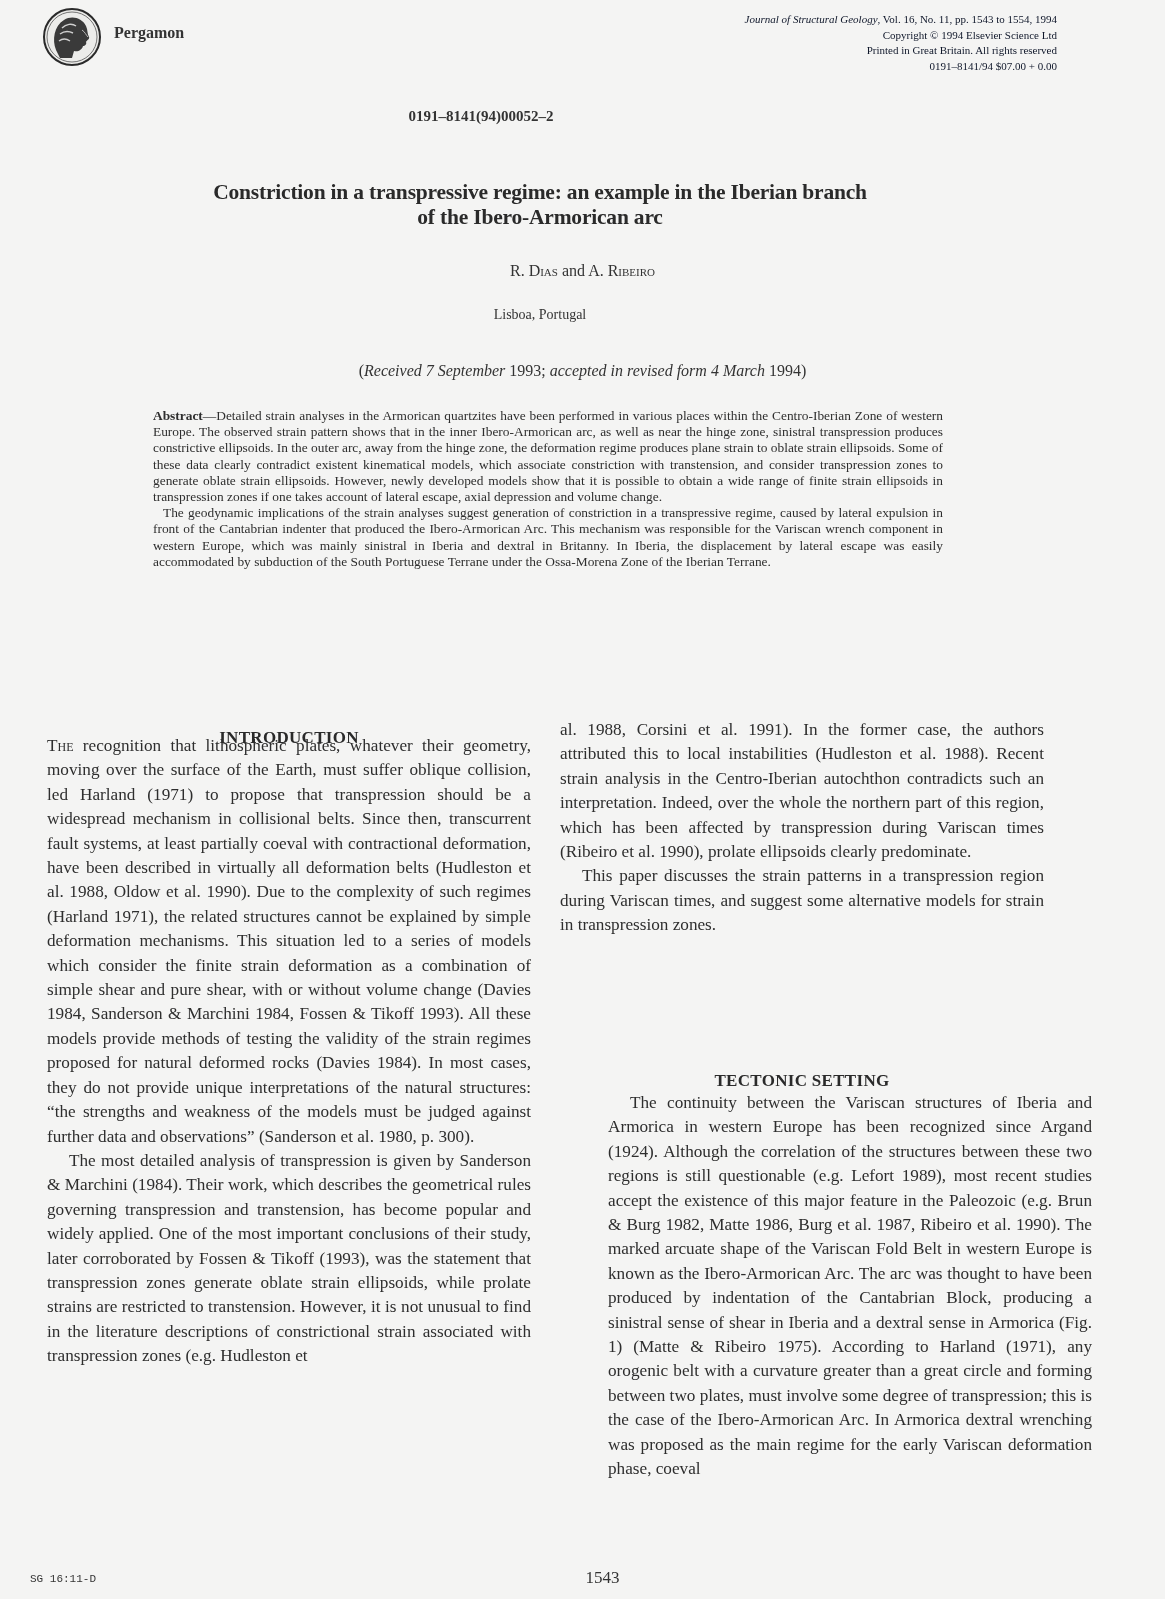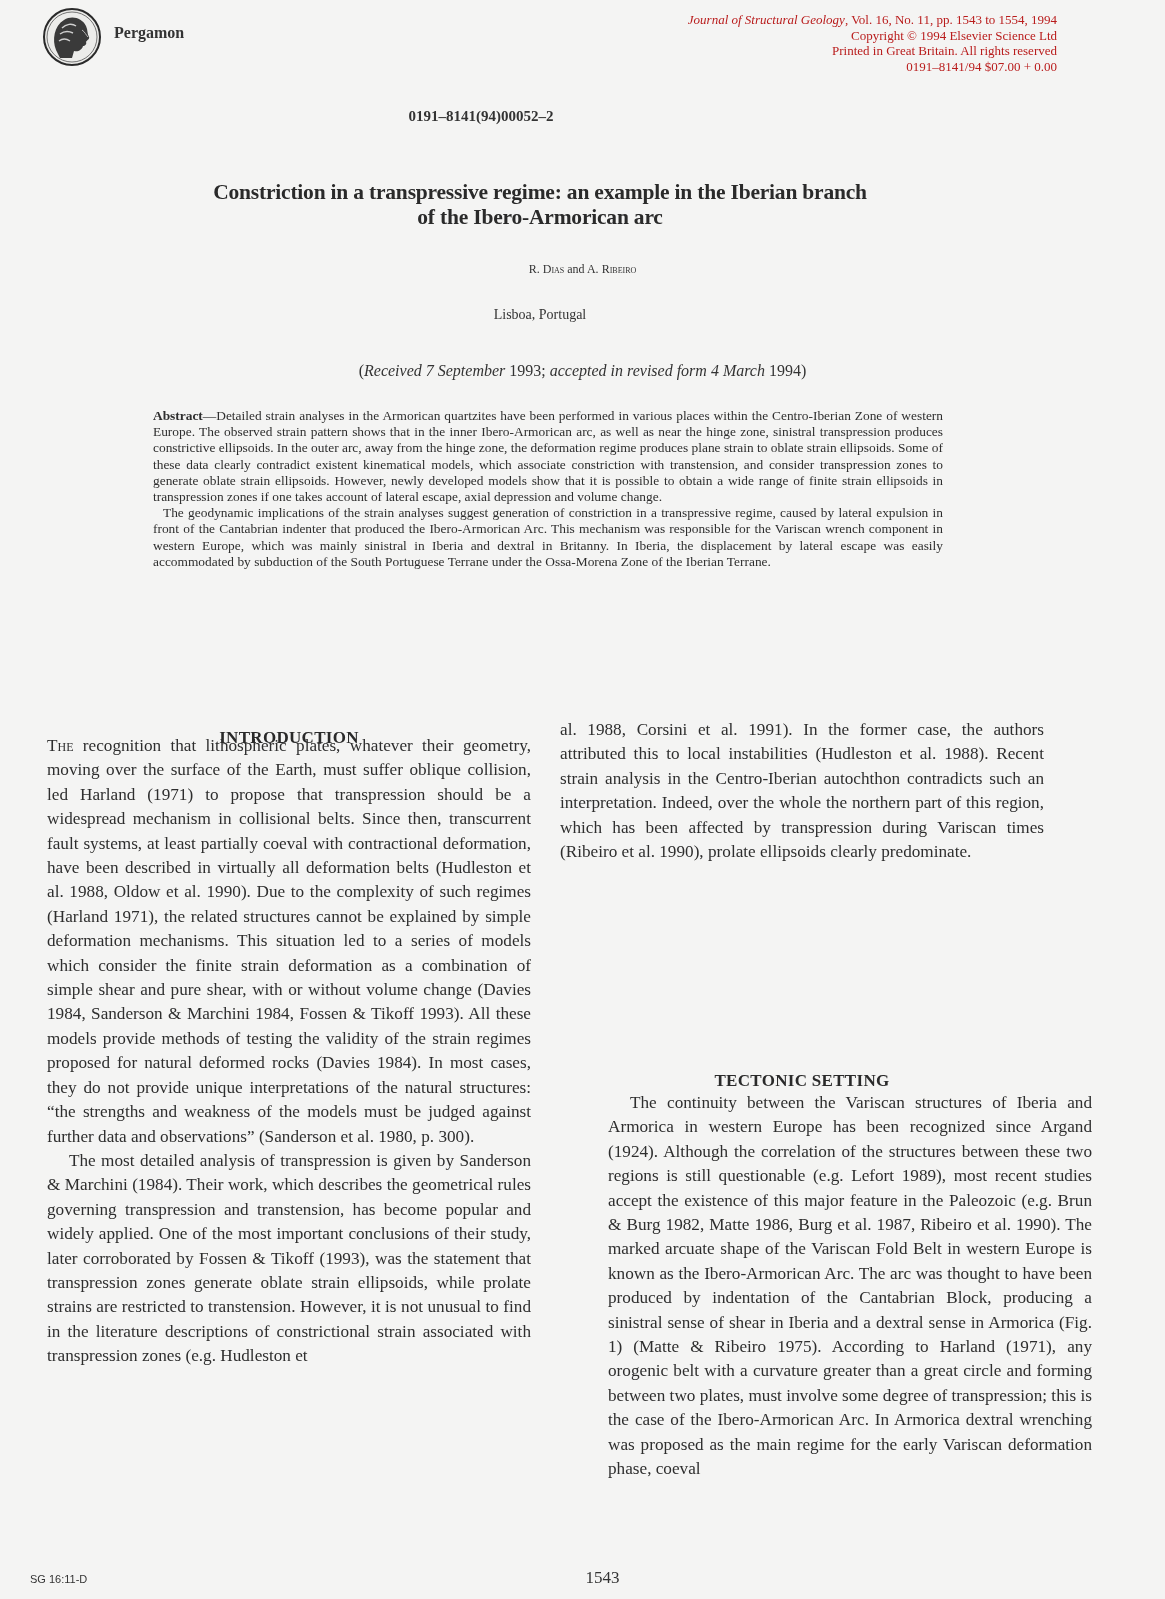--- a/index.html
+++ b/index.html
@@ -4,45 +4,45 @@
 <style>
   html, body { margin: 0; padding: 0; }
   body {
     width: 1165px; height: 1599px; background: #f4f4f3; position: relative; overflow: hidden;
     font-family: "Liberation Serif", "DejaVu Serif", serif; color: #2c2c2c;
   }
   .abs { position: absolute; }
   
   .logo { left: 42px; top: 6px; width: 60px; height: 62px; }
   .publisher { left: 114px; top: 24px; font-size: 16px; font-weight: bold; color: #333; }
-  .journal-info { right: 108px; top: 12px; text-align: right; font-size: 13px; line-height: 15.5px; color: #b91c1c; }
+  .journal-info { right: 108px; top: 12px; text-align: right; font-size: 11px; line-height: 15.5px; color: #0f172a; }
   .journal-info .jname { font-style: italic; }
   .doi { left: 0; width: 962px; top: 108px; text-align: center; font-size: 15px; font-weight: bold; color: #333; }
   .title { left: 140px; width: 800px; top: 180px; text-align: center; font-size: 21.5px; font-weight: bold; line-height: 25px; color: #2a2a2a; letter-spacing: -0.2px; }
-  .authors { left: 0; width: 1165px; top: 262px; text-align: center; font-size: 12px; color: #333; }
+  .authors { left: 0; width: 1165px; top: 262px; text-align: center; font-size: 16px; color: #333; }
   .authors .sc { font-variant: small-caps; }
   .affil { left: 140px; width: 800px; top: 306px; text-align: center; font-size: 14px; line-height: 18px; color: #333; }
   .received { left: 0; width: 1165px; top: 362px; text-align: center; font-size: 16px; color: #333; }
   .received i { font-style: italic; }
   .abstract { left: 153px; width: 790px; top: 408px; font-size: 13.4px; line-height: 16.2px; text-align: justify; color: #2e2e2e; }
   .abstract p { margin: 0; }
   .abstract p + p { text-indent: 10px; }
   .abstract .label { font-weight: bold; }
   
   .col { width: 484px; font-size: 17.2px; line-height: 24.4px; text-align: justify; color: #2e2e2e; }
   .col p { margin: 0; }
   .col p.indent { text-indent: 22px; }
   .col-left { left: 47px; top: 734px; }
   .col-right { left: 560px; top: 718px; }
   .heading { font-weight: bold; font-size: 17px; text-align: center; letter-spacing: 0.3px; color: #2a2a2a; margin-top: 28px; }
   .h-intro { left: 47px; width: 484px; top: 700px; }
   .h-tectonic { left: 560px; width: 484px; top: 1043px; }
   .col-right2 { left: 560px; top: 1091px; margin-left: 48px; }
   .sc { font-variant: small-caps; }
-  .footer-code { left: 30px; top: 1573px; font-family: Liberation Sans, sans-serif; font-size: 11px; color: #333; }
+  .footer-code { left: 30px; top: 1573px; font-family: Liberation Mono, monospace; font-size: 11px; color: #333; }
   .page-num { left: 0; width: 1165px; top: 1568px; text-align: center; font-size: 17px; color: #333; margin-left: 20px; }
 </style>
 </head>
 <body>
 
 <div class="abs logo">
   <svg width="60" height="62" viewBox="0 0 60 62">
     <circle cx="30" cy="31" r="28" fill="#ececea" stroke="#2a2a2a" stroke-width="2"></circle>
     <circle cx="30" cy="31" r="25" fill="none" stroke="#555" stroke-width="0.8"></circle>
     <path d="M14 44 C10 34 12 20 22 14 C30 9 40 12 44 20 C46 24 45 28 47 31 C48 33 45 34 44 36 C45 38 43 40 41 40 C40 44 36 46 32 45 L30 52 L18 52 Z" fill="#3a3a3a"></path>
@@ -84,20 +84,21 @@
 </div>
 
 <div class="abs heading h-intro">INTRODUCTION</div>
 <div class="abs col col-left">
   <p><span class="sc">The</span><span> recognition that lithospheric plates, whatever their geometry, moving over the surface of the Earth, must suffer oblique collision, led Harland (1971) to propose that transpression should be a widespread mechanism in collisional belts. Since then, transcurrent fault systems, at least partially coeval with contractional deformation, have been described in virtually all deformation belts (Hudleston et al. 1988, Oldow et al. 1990). Due to the complexity of such regimes (Harland 1971), the related structures cannot be explained by simple deformation mechanisms. This situation led to a series of models which consider the finite strain deformation as a combination of simple shear and pure shear, with or without volume change (Davies 1984, Sanderson &amp; Marchini 1984, Fossen &amp; Tikoff 1993). All these models provide methods of testing the validity of the strain regimes proposed for natural deformed rocks (Davies 1984). In most cases, they do not provide unique interpretations of the natural structures: “the strengths and weakness of the models must be judged against further data and observations” (Sanderson et al. 1980, p. 300).</span></p>
   <p class="indent">The most detailed analysis of transpression is given by Sanderson &amp; Marchini (1984). Their work, which describes the geometrical rules governing transpression and transtension, has become popular and widely applied. One of the most important conclusions of their study, later corroborated by Fossen &amp; Tikoff (1993), was the statement that transpression zones generate oblate strain ellipsoids, while prolate strains are restricted to transtension. However, it is not unusual to find in the literature descriptions of constrictional strain associated with transpression zones (e.g. Hudleston et</p>
 </div>
 
 <div class="abs col col-right">
   <p>al. 1988, Corsini et al. 1991). In the former case, the authors attributed this to local instabilities (Hudleston et al. 1988). Recent strain analysis in the Centro-Iberian autochthon contradicts such an interpretation. Indeed, over the whole the northern part of this region, which has been affected by transpression during Variscan times (Ribeiro et al. 1990), prolate ellipsoids clearly predominate.</p>
+  <p class="indent">This paper discusses the strain patterns in a transpression region during Variscan times, and suggest some alternative models for strain in transpression zones.</p>
 </div>
 
 <div class="abs heading h-tectonic">TECTONIC SETTING</div>
 <div class="abs col col-right2">
   <p class="indent">The continuity between the Variscan structures of Iberia and Armorica in western Europe has been recognized since Argand (1924). Although the correlation of the structures between these two regions is still questionable (e.g. Lefort 1989), most recent studies accept the existence of this major feature in the Paleozoic (e.g. Brun &amp; Burg 1982, Matte 1986, Burg et al. 1987, Ribeiro et al. 1990). The marked arcuate shape of the Variscan Fold Belt in western Europe is known as the Ibero-Armorican Arc. The arc was thought to have been produced by indentation of the Cantabrian Block, producing a sinistral sense of shear in Iberia and a dextral sense in Armorica (Fig. 1) (Matte &amp; Ribeiro 1975). According to Harland (1971), any orogenic belt with a curvature greater than a great circle and forming between two plates, must involve some degree of transpression; this is the case of the Ibero-Armorican Arc. In Armorica dextral wrenching was proposed as the main regime for the early Variscan deformation phase, coeval</p>
 </div>
 
 <div class="abs footer-code">SG 16:11-D</div>
 <div class="abs page-num">1543</div>
 

